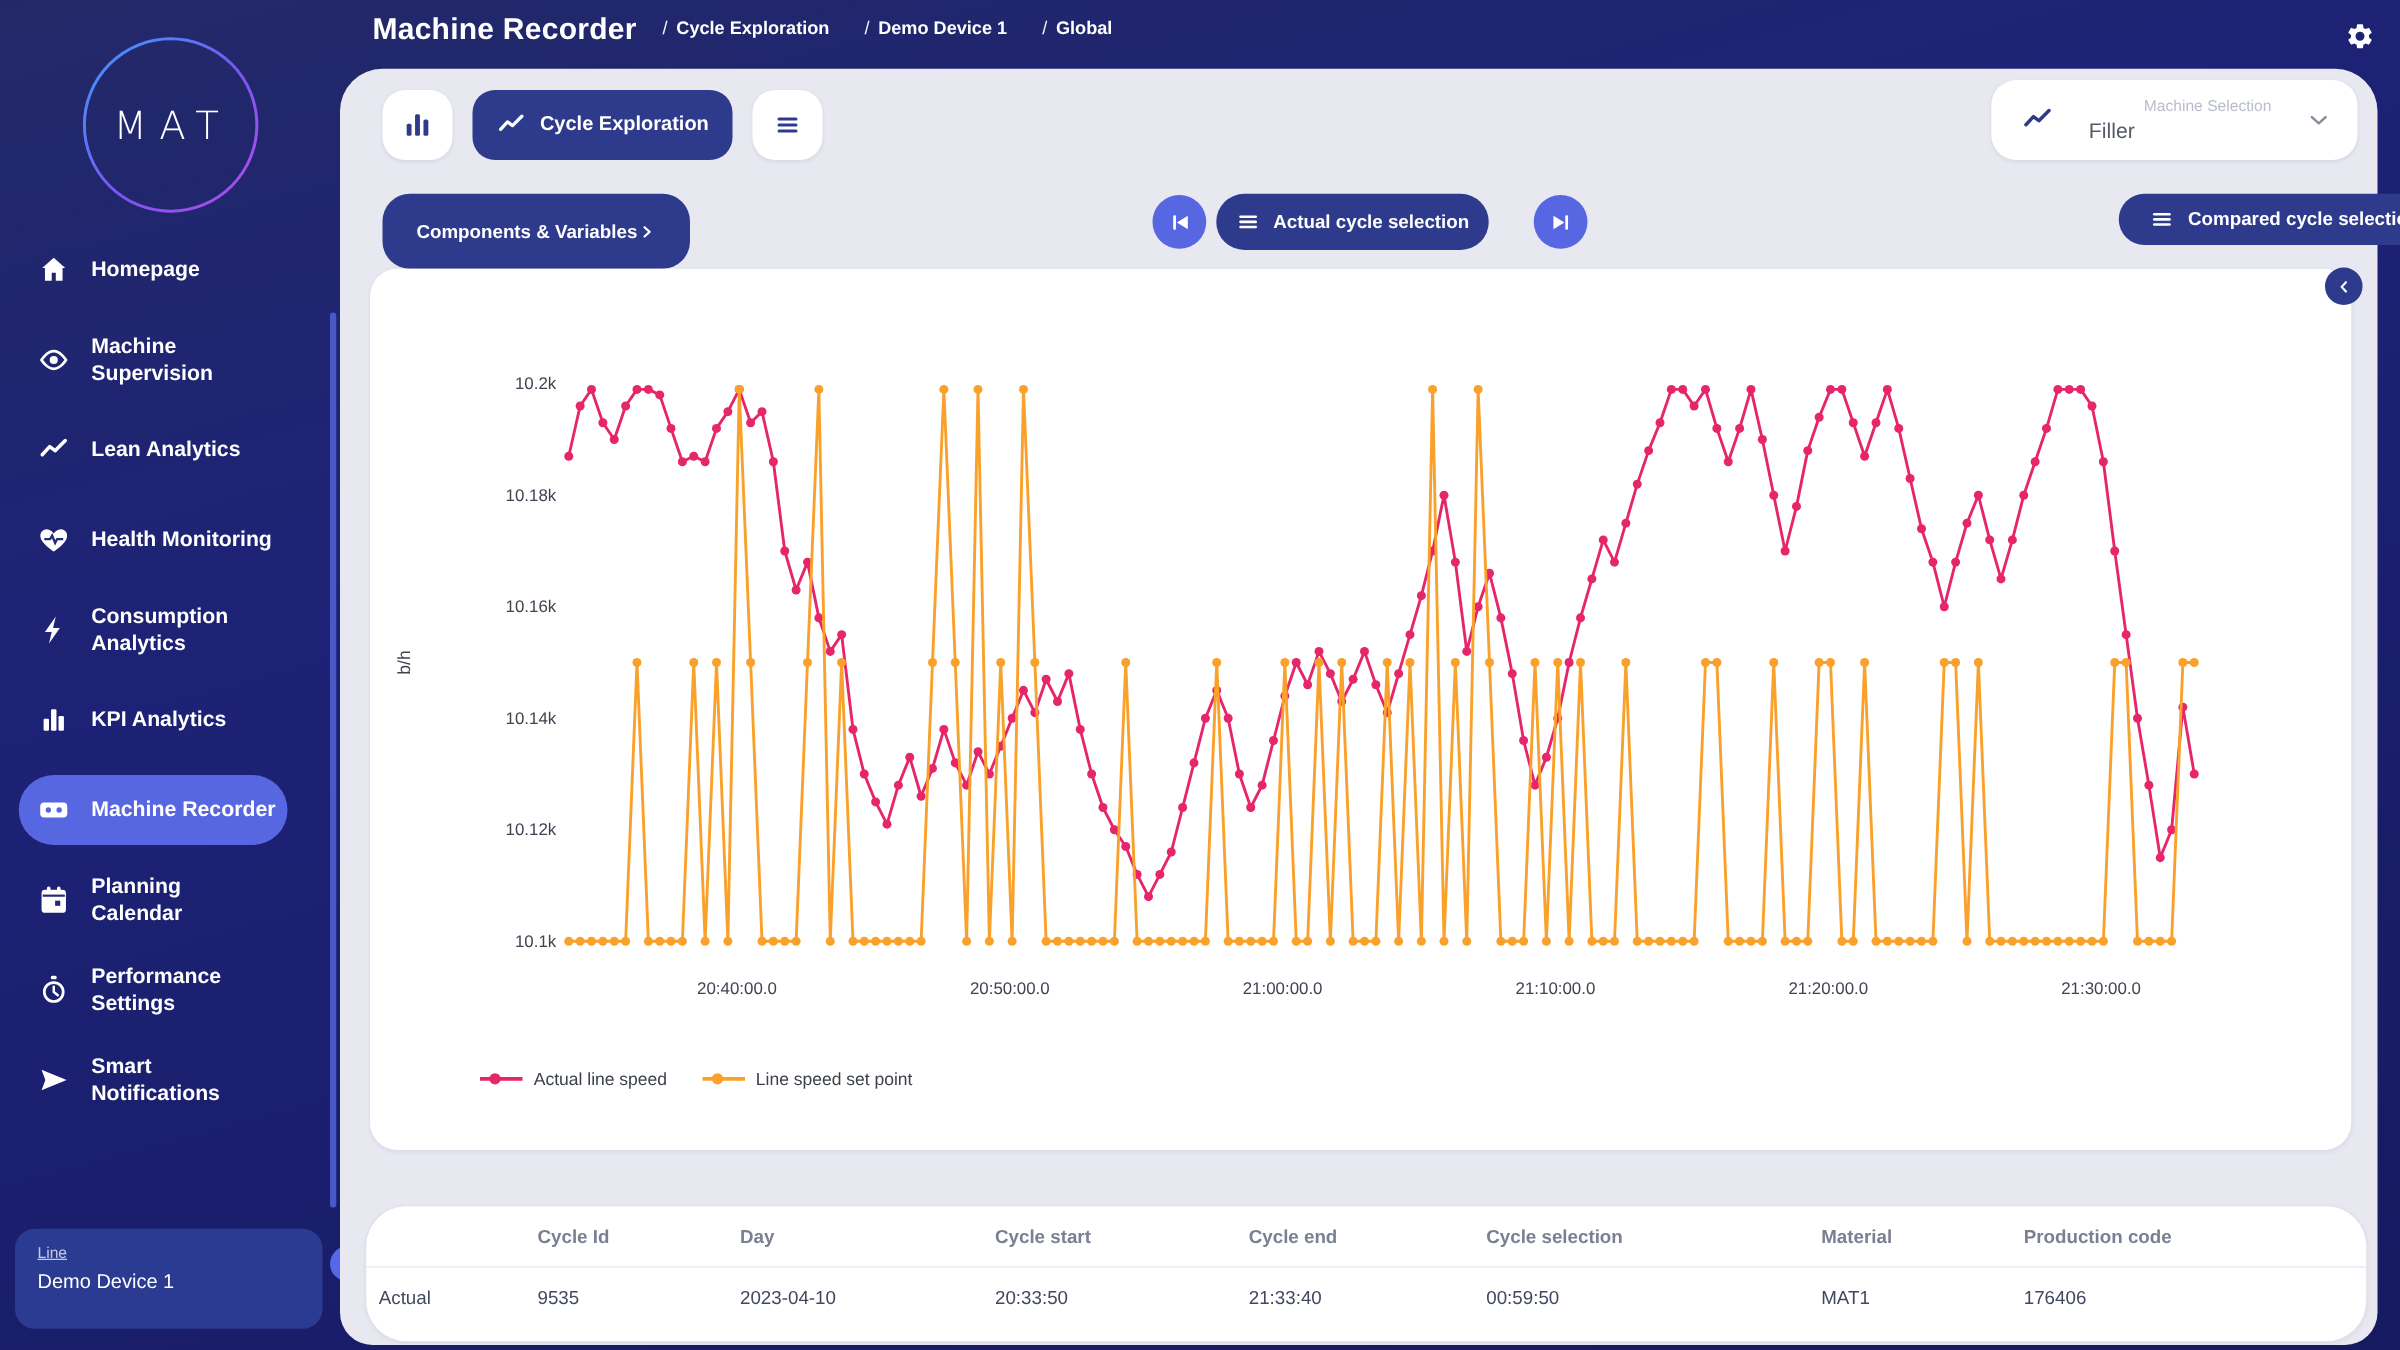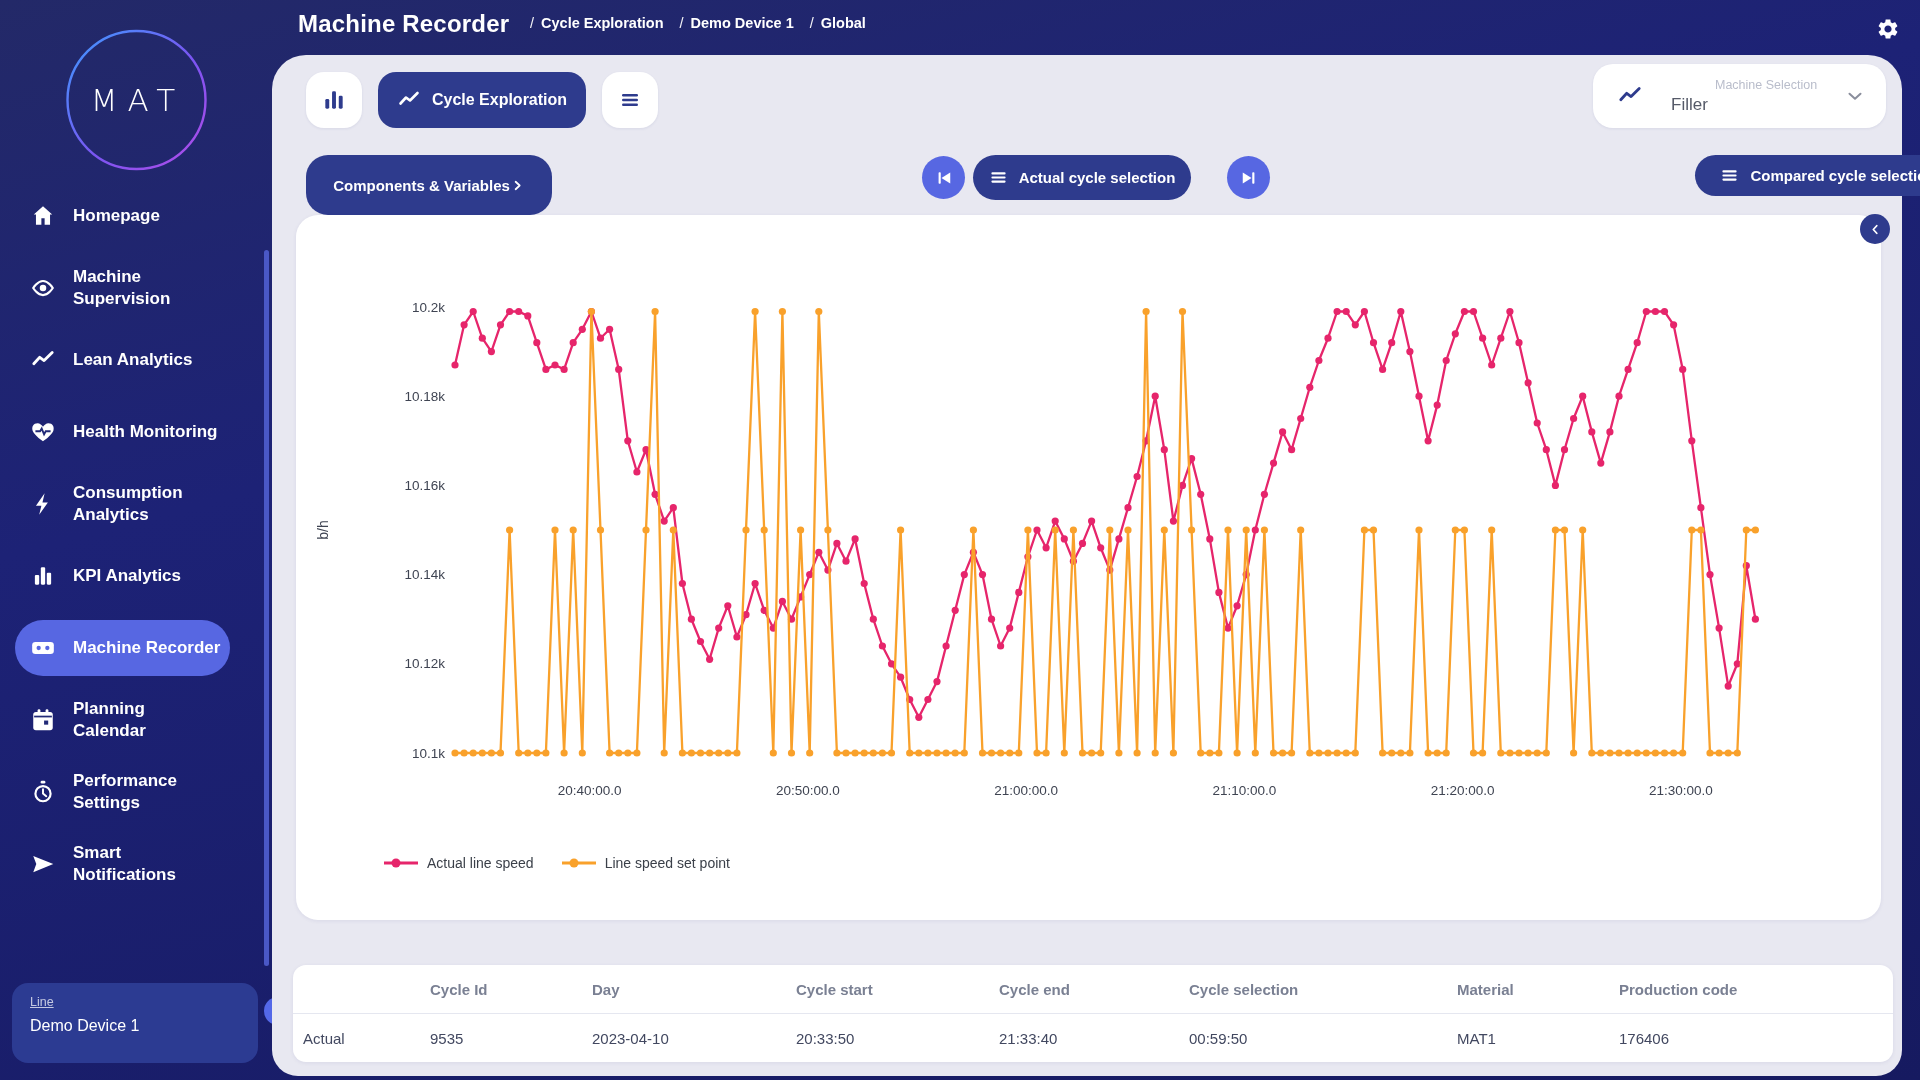--- a/index.html
+++ b/index.html
@@ -2,21 +2,21 @@
 <html><head>
 <meta charset="utf-8">
 <style>
   html,body{margin:0;padding:0;background:#10144a;}
   .root{position:relative;width:1920px;height:1080px;overflow:hidden;
         background:linear-gradient(165deg,#232968 0%,#1d2276 35%,#161a60 100%);
         font-family:"Liberation Sans",sans-serif;}
   .abs{position:absolute;}
   
   .page-title{left:298px;top:10px;color:#fff;font-size:24px;font-weight:800;letter-spacing:.2px;}
-  .breadcrumb{left:530px;top:15px;color:#fff;font-size:14.5px;font-weight:600;display:flex;gap:16px;}
+  .breadcrumb{left:530px;top:15px;color:#fff;font-size:14.5px;font-weight:600;display:flex;gap:28px;}
   .crumb{cursor:pointer;}
   .crumb .slash{margin-right:7px;font-weight:400;opacity:.95;}
   .gear{left:1876px;top:17px;width:24px;height:24px;cursor:pointer;}
   
   .logo{left:64px;top:28px;}
   .side-nav{left:0;top:180px;width:244px;}
   .side-item{position:relative;height:72px;display:flex;align-items:center;cursor:pointer;}
   .side-item .pill-bg{position:absolute;left:15px;right:14px;top:8px;bottom:8px;border-radius:28px;background:#5767E2;display:none;}
   .side-item.active .pill-bg{display:block;}
   .side-icon{position:relative;margin-left:30px;width:26px;height:26px;flex:0 0 26px;}
@@ -46,21 +46,21 @@
   .btn-actual{left:973px;top:155px;width:218px;height:45px;border-radius:23px;font-size:15px;gap:11px;}
   .btn-next{left:1227px;top:156px;width:43px;height:43px;}
   .btn-compared{left:1695px;top:155px;width:266px;height:41px;border-radius:22px;font-size:15px;gap:11px;}
   
   .chart-card{left:296px;top:215px;width:1585px;height:705px;background:#fff;border-radius:22px;box-shadow:0 1px 4px rgba(30,35,110,.07);}
   .chart-collapse{left:1860px;top:214px;width:30px;height:30px;border-radius:50%;background:#2E3B8D;border:none;cursor:pointer;display:flex;align-items:center;justify-content:center;padding:0;}
   .legend{left:383px;top:855px;display:flex;gap:27px;align-items:center;justify-content:flex-end;}
   .legend-item{display:flex;align-items:center;gap:8px;cursor:pointer;}
   .legend-item span{font-size:14px;color:#3b4049;}
   
-  .table-card{left:293px;top:965px;width:1600px;height:97px;background:#fff;border-radius:13px;overflow:hidden;box-shadow:0 1px 4px rgba(30,35,110,.07);}
+  .table-card{left:293px;top:965px;width:1600px;height:108px;background:#fff;border-radius:32px;overflow:hidden;box-shadow:0 1px 4px rgba(30,35,110,.07);}
   .t-head,.t-row{display:grid;grid-template-columns:137px 162px 204px 203px 190px 268px 162px 1fr;align-items:center;height:48px;}
   .t-head{border-bottom:1px solid #E5E7F0;color:#7A8093;font-weight:700;font-size:15px;}
   .t-row{color:#424860;font-size:15px;}
   .t-cell:first-child{padding-left:10px;}
   svg{display:block;}
 </style>
 </head>
 <body>
 
 <div class="root">

